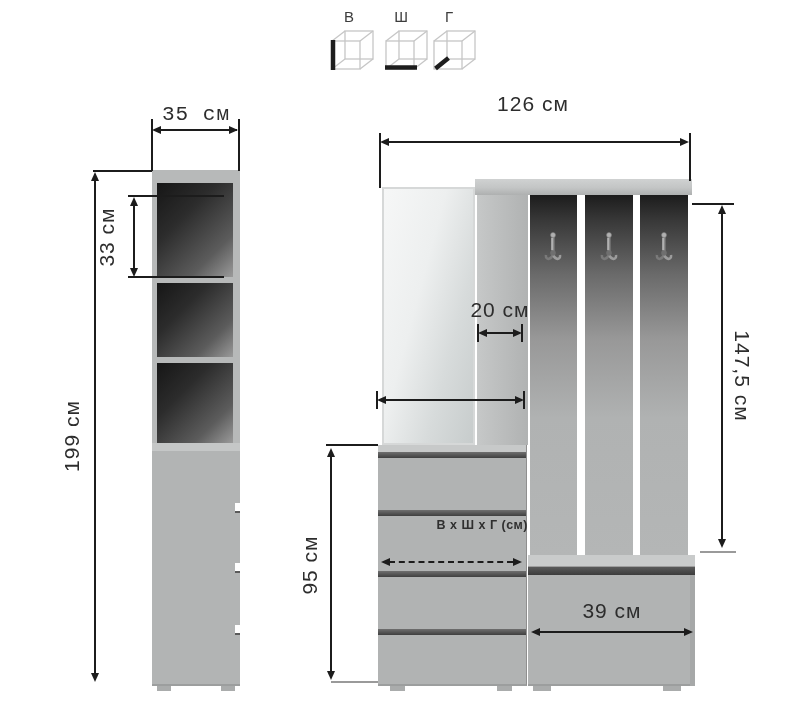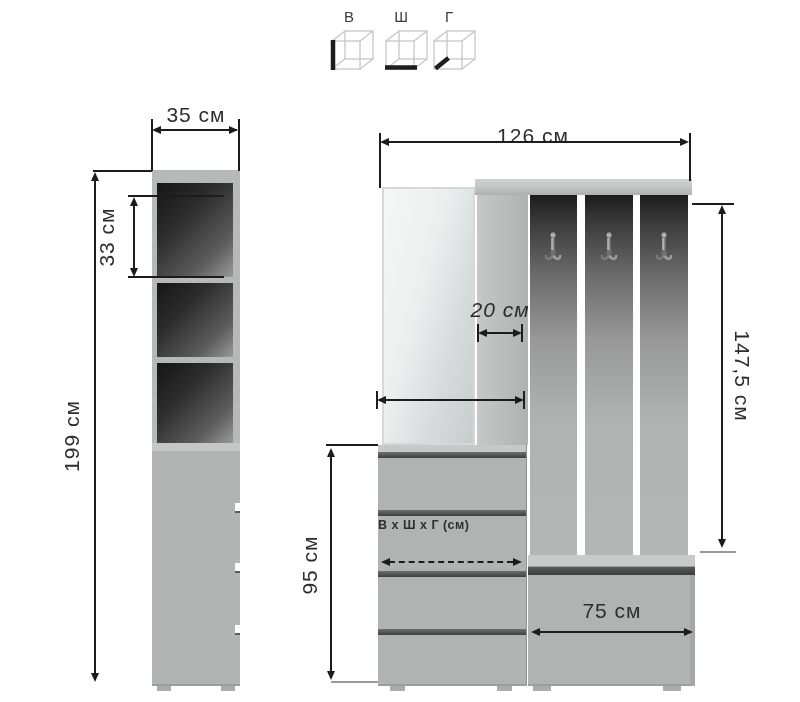--- a/index.html
+++ b/index.html
@@ -26,21 +26,21 @@
   
   .panel { position:absolute; }
   .opening { position:absolute; left:157px; width:76px;
              background:linear-gradient(135deg,#161616 0%,#2c2c2c 35%,#5c5c5c 75%,#9a9a9a 100%); }
   .slat { position:absolute; top:195px; height:360px;
           background:linear-gradient(180deg,#1c1c1c 0%,#383838 7%,#6a6a6a 22%,#989898 40%,#b0b2b2 62%,#b4b6b6 100%); }
   .groove { position:absolute; left:0; width:100%; height:6px;
             background:linear-gradient(180deg,#6f6f6f 0%,#3f3f3f 100%); }
   .foot { position:absolute; height:5px; background:#aaacac; }
   .notch { position:absolute; left:235px; width:5px; height:10px; background:#ffffff; border-bottom:2px solid #5a5a5a; }
-  .drawer-title { position:absolute; left:378px; width:150px; top:518px; text-align:left;
+  .drawer-title { position:absolute; left:378px; width:150px; top:518px; text-align:right;
                   font-size:12.5px; font-weight:bold; color:#2f2f2f; letter-spacing:0.5px; }
   .drawer-value { position:absolute; left:378px; width:152px; top:533px; text-align:center;
                   font-size:20px; color:#4c4c4c; letter-spacing:1px; }
 </style>
 </head>
 <body>
 
 <div class="canvas">
 
   <span class="legend-label" style="left:333px; top:8px;">В</span>
@@ -139,48 +139,48 @@
     <div style="position:absolute; left:0; top:0; width:100%; height:12px; background:#c9cbcb; border-bottom:1px solid #9e9e9e;"></div>
     <div style="position:absolute; left:0; top:12px; width:100%; height:8px;
                 background:linear-gradient(180deg,#5a5a5a,#3c3c3c);"></div>
     <div style="position:absolute; right:0; top:20px; width:5px; height:111px; background:#a6a8a8;"></div>
   </div>
   <div class="foot" style="left:533px; top:686px; width:18px;"></div>
   <div class="foot" style="left:663px; top:686px; width:18px;"></div>
 
   <div class="drawer-title">В х Ш х Г (см)</div>
 
-  <div class="dim-label" style="left:152px; width:88px; top:103px;">35 см</div>
+  <div class="dim-label" style="left:152px; width:88px; top:103px;font-family:Liberation Mono, monospace;">35 см</div>
   <div class="hline" style="left:155px; top:129px; width:82px;"></div>
   <div class="ah l" style="left:152px; top:125.5px;"></div>
   <div class="ah r" style="left:229px; top:125.5px;"></div>
   <div class="vline" style="left:151px; top:119px; height:52px;"></div>
   <div class="vline" style="left:238px; top:119px; height:52px;"></div>
 
   <div class="vlabel" style="left:72px; top:436px;">199 см</div>
   <div class="vline" style="left:94px; top:175px; height:504px;"></div>
   <div class="ah u" style="left:90.5px; top:172px;"></div>
   <div class="ah d" style="left:90.5px; top:673px;"></div>
   <div class="hline" style="left:93px; top:170px; width:59px;"></div>
 
   <div class="vlabel" style="left:107px; top:237px;">33 см</div>
   <div class="vline" style="left:133px; top:200px; height:74px;"></div>
   <div class="ah u" style="left:129.5px; top:197px;"></div>
   <div class="ah d" style="left:129.5px; top:268px;"></div>
   <div class="hline" style="left:128px; top:195px; width:96px;"></div>
   <div class="hline" style="left:128px; top:276px; width:96px;"></div>
 
-  <div class="dim-label" style="left:433px; width:200px; top:124px;">126 см</div>
+  <div class="dim-label" style="left:433px; width:200px; top:92px;">126 см</div>
   <div class="hline" style="left:383px; top:141px; width:303px;"></div>
   <div class="ah l" style="left:380px; top:137.5px;"></div>
   <div class="ah r" style="left:680px; top:137.5px;"></div>
   <div class="vline" style="left:379px; top:133px; height:55px;"></div>
   <div class="vline" style="left:689px; top:133px; height:48px;"></div>
 
-  <div class="dim-label" style="left:460px; width:80px; top:298px;font-style:italic;">20 см</div>
+  <div class="dim-label" style="left:460px; width:80px; top:298px;">20 см</div>
   <div class="hline" style="left:481px; top:332px; width:39px;"></div>
   <div class="ah l" style="left:478px; top:328.5px;"></div>
   <div class="ah r" style="left:513px; top:328.5px;"></div>
   <div class="vline" style="left:477px; top:324px; height:18px;"></div>
   <div class="vline" style="left:521px; top:324px; height:18px;"></div>
 
   <div class="hline" style="left:380px; top:399px; width:142px;"></div>
   <div class="ah l" style="left:377px; top:395.5px;"></div>
   <div class="ah r" style="left:515px; top:395.5px;"></div>
   <div class="vline" style="left:376px; top:391px; height:18px;"></div>
@@ -197,18 +197,18 @@
   <div class="vline" style="left:330px; top:451px; height:226px;"></div>
   <div class="ah u" style="left:326.5px; top:448px;"></div>
   <div class="ah d" style="left:326.5px; top:671px;"></div>
   <div class="hline" style="left:326px; top:444px; width:52px;"></div>
   <div class="hline gray" style="left:331px; top:681px; width:47px;"></div>
 
   <div class="dashline" style="left:389px; top:561px; width:124px;"></div>
   <div class="ah l" style="left:381px; top:557.5px;"></div>
   <div class="ah r" style="left:513px; top:557.5px;"></div>
 
-  <div class="dim-label" style="left:552px; width:120px; top:599px;">75 см</div>
+  <div class="dim-label" style="left:552px; width:120px; top:599px;">39 см</div>
   <div class="hline" style="left:534px; top:631px; width:156px;"></div>
   <div class="ah l" style="left:531px; top:627.5px;"></div>
   <div class="ah r" style="left:684px; top:627.5px;"></div>
 
 </div>
 
 </body></html>

